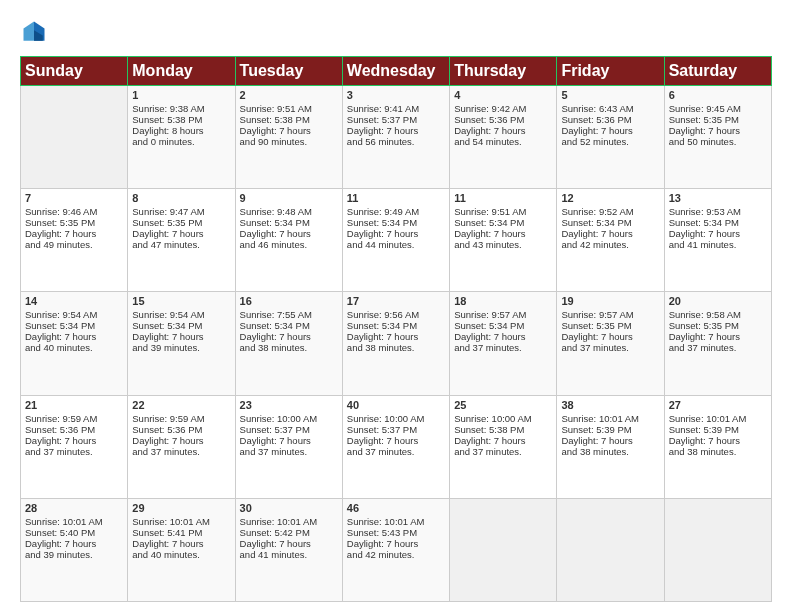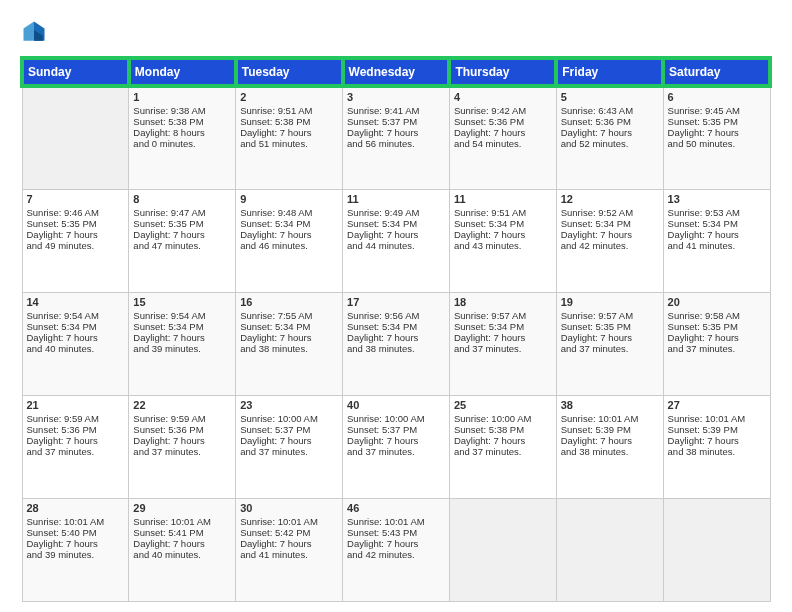--- a/index.html
+++ b/index.html
@@ -61,27 +61,27 @@
       color: #555;
     }
     .calendar {
       flex: 1;
       border: 1px solid #ccc;
       border-collapse: collapse;
       width: 100%;
       table-layout: fixed;
     }
     .calendar th {
-      background: #1d4ed8;
+      background: #7f1d1d;
       color: #fff;
-      font-size: 12px;
+      font-size: 16px;
       font-weight: bold;
       padding: 5px 4px;
       text-align: left;
-      border: 4px solid #22c55e;
+      border: 1px solid #22c55e;
     }
     .calendar td {
       vertical-align: top;
       border: 1px solid #ccc;
       padding: 3px 4px;
       font-size: 9.5px;
       color: #333;
       height: 86px;
     }
     .calendar tr:nth-child(odd) td {
@@ -142,21 +142,21 @@
           <span>Sunrise: 9:38 AM</span><br>
           <span>Sunset: 5:38 PM</span><br>
           <span>Daylight: 8 hours</span><br>
           <span>and 0 minutes.</span>
         </td>
           <td>
           <span class="day-num">2</span>
           <span>Sunrise: 9:51 AM</span><br>
           <span>Sunset: 5:38 PM</span><br>
           <span>Daylight: 7 hours</span><br>
-          <span>and 51 minutes.</span>
+          <span>and 90 minutes.</span>
         </td>
           <td>
           <span class="day-num">3</span>
           <span>Sunrise: 9:41 AM</span><br>
           <span>Sunset: 5:37 PM</span><br>
           <span>Daylight: 7 hours</span><br>
           <span>and 56 minutes.</span>
         </td>
           <td>
           <span class="day-num">4</span>

